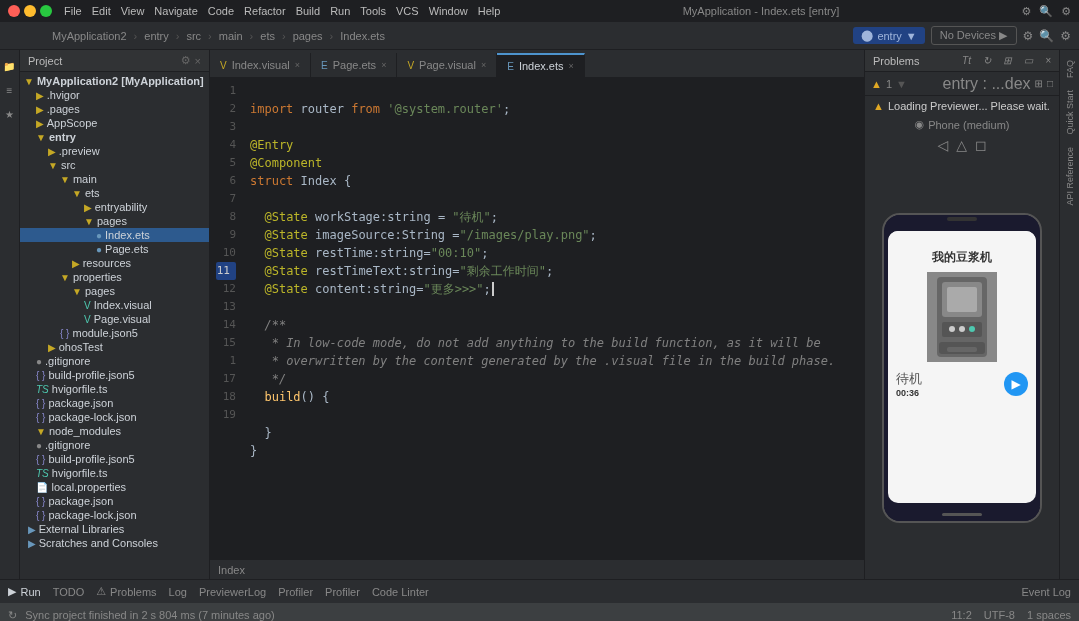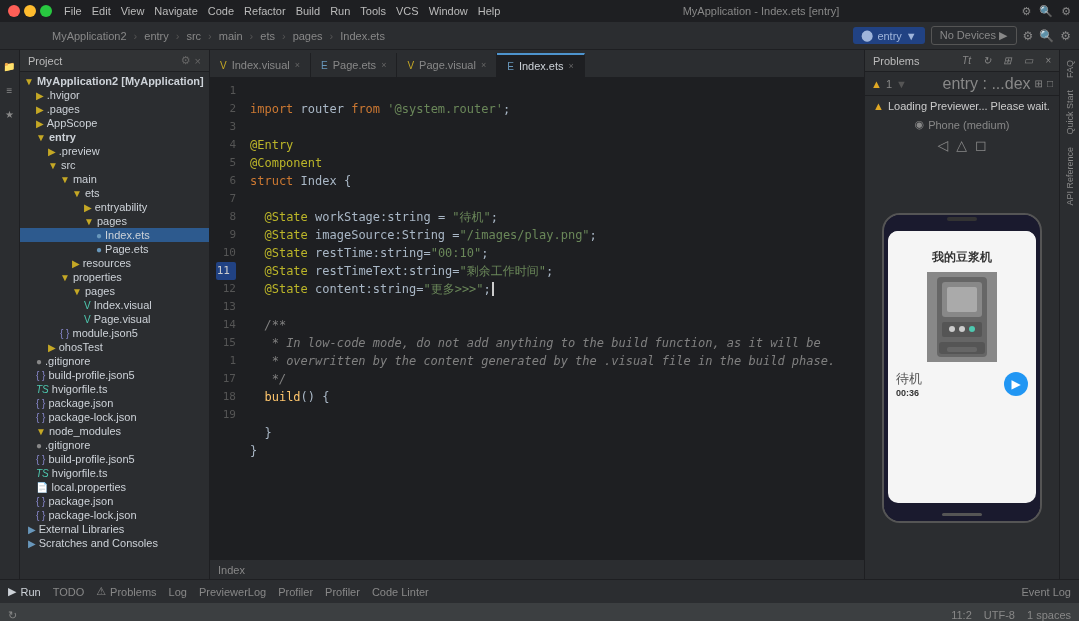--- a/index.html
+++ b/index.html
@@ -542,19 +542,20 @@
   </div>
   <div style="flex:1;"></div>
   <div class="bottom-tab">
     <span>Event Log</span>
   </div>
 </div>
 
 <div id="status-bar">
   <div id="status-left">
     <span>↻</span>
+    <span>Sync project finished in 2 s 804 ms (7 minutes ago)</span>
   </div>
   <div id="status-right">
     <span>11:2</span>
     <span>UTF-8</span>
     <span>1 spaces</span>
   </div>
 </div>
 
 </body></html>

